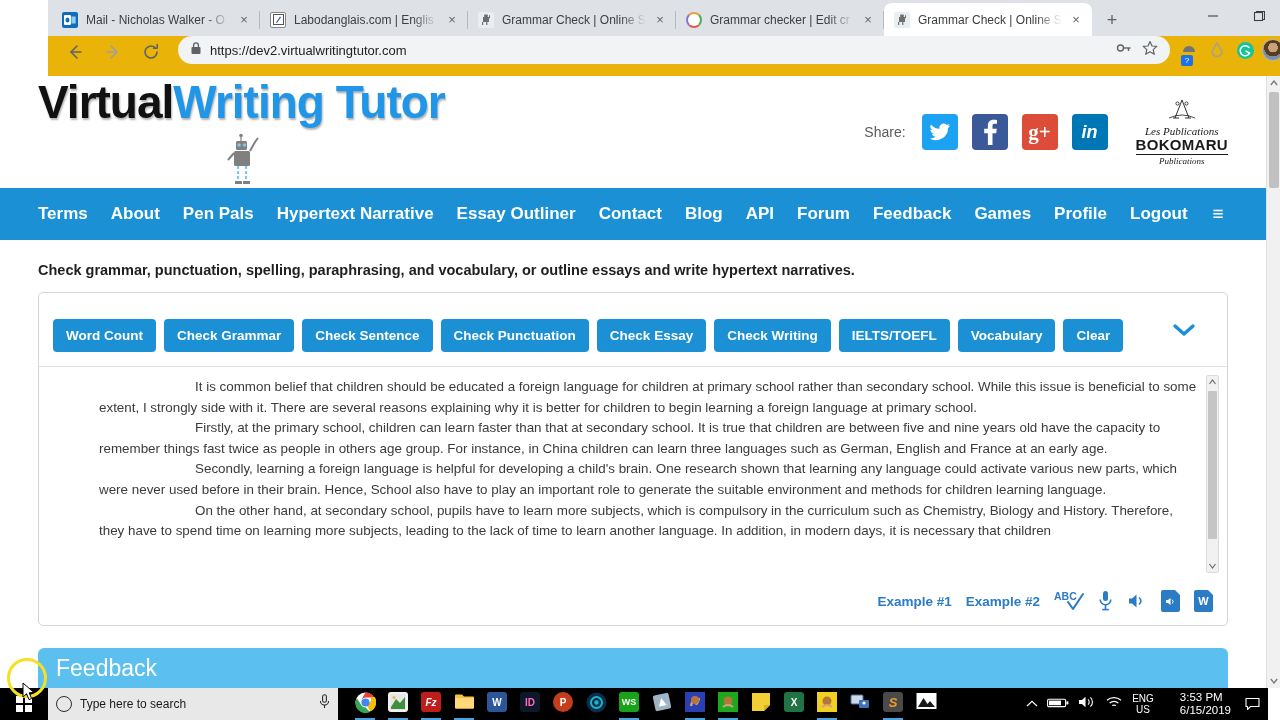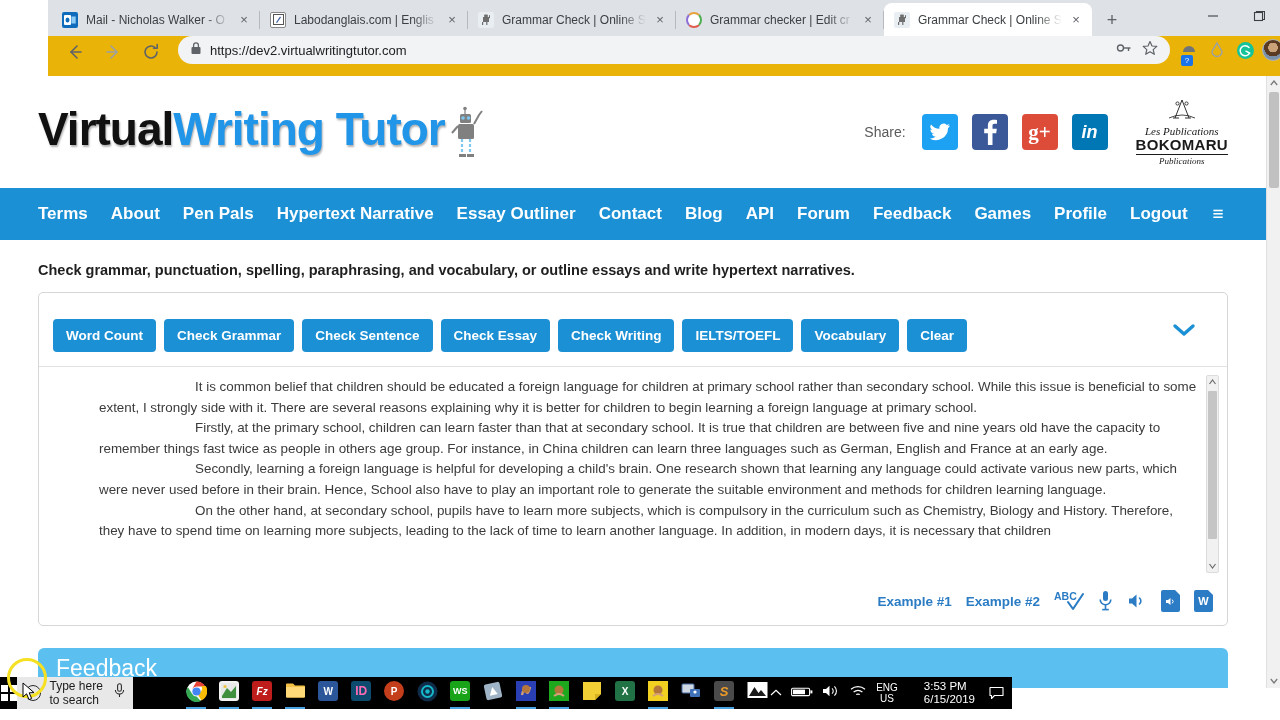--- a/index.html
+++ b/index.html
@@ -168,21 +168,21 @@
   #page-inner { width: 1266px; }
 
   
   #site-header {
     height: 112px;
     display: flex;
     align-items: center;
     padding: 0 38px;
     position: relative;
   }
-  #logo-wrap { display: flex; align-items: flex-start; }
+  #logo-wrap { display: flex; align-items: center; flex-direction: column; }
   #logo-text {
     font-size: 46px;
     font-weight: bold;
     letter-spacing: -1px;
     white-space: nowrap;
     text-shadow: 1px 2px 2px rgba(0,0,0,0.30);
   }
   #logo-text .blk { color: #111111; }
   #logo-text .blu { color: #2196e8; }
   #robot { margin-left: 2px; margin-top: 4px; }
@@ -391,22 +391,22 @@
   }
   #mouse-cursor {
     position: absolute;
     left: 22px; top: 682px;
     z-index: 41;
   }
 
   
   #taskbar {
     position: absolute;
-    left: 0; bottom: 11px;
-    width: 1012px; height: 32px;
+    left: 0; bottom: 0;
+    width: 1268px; height: 32px;
     background: #000000;
     display: flex;
     align-items: center;
     z-index: 30;
   }
   #start-btn {
     width: 48px; height: 32px;
     display: flex; align-items: center; justify-content: center;
   }
   #start-grid { display: grid; grid-template-columns: 7px 7px; grid-template-rows: 7px 7px; gap: 2px; }
@@ -425,21 +425,20 @@
     border-radius: 50%;
     flex: 0 0 16px;
   }
   #search-placeholder { font-size: 12px; color: #1b1b1b; flex: 1 1 auto; }
   #cortana-mic { color: #2b2b2b; }
   #task-icons {
     display: flex; align-items: center;
     height: 32px;
     padding-left: 14px;
     gap: 7px;
-    margin-left: 36px;
   }
   .task-icon {
     width: 26px; height: 32px;
     display: flex; align-items: flex-start; justify-content: center;
     padding-top: 4px;
     position: relative;
   }
   .ti-box {
     width: 20px; height: 20px;
     border-radius: 3px;
@@ -715,20 +714,21 @@
   </div>
 
   <div id="tagline">Check grammar, punctuation, spelling, paraphrasing, and vocabulary, or outline essays and write hypertext narratives.</div>
 
   <div id="editor-card">
 
     <div id="btn-row">
       <button class="action-btn">Word Count</button>
       <button class="action-btn">Check Grammar</button>
       <button class="action-btn">Check Sentence</button>
+      <button class="action-btn">Check Punctuation</button>
       <button class="action-btn">Check Essay</button>
       <button class="action-btn">Check Writing</button>
       <button class="action-btn">IELTS/TOEFL</button>
       <button class="action-btn">Vocabulary</button>
       <button class="action-btn">Clear</button>
       <span id="chevron-toggle">
         <svg width="26" height="16" viewBox="0 0 26 16">
               <path d="M4 4 L13 12 L22 4" fill="none" stroke="#1c90d4" stroke-width="3.4" stroke-linecap="round" stroke-linejoin="round"></path>
             </svg>
       </span>
@@ -873,21 +873,21 @@
     <div class="task-icon running">
       <svg width="21" height="18" viewBox="0 0 21 18">
           <path d="M1 3.5 a1 1 0 0 1 1 -1 h6 l2 2 h9 a1 1 0 0 1 1 1 v10 a1 1 0 0 1 -1 1 H2 a1 1 0 0 1 -1 -1 Z" fill="#f5c144"></path>
           <path d="M1 6 h19 v9.5 a1 1 0 0 1 -1 1 H2 a1 1 0 0 1 -1 -1 Z" fill="#ffd977"></path>
         </svg>
     </div>
     <div class="task-icon">
       <div class="ti-box" style="background:#2b579a;">W</div>
     </div>
     <div class="task-icon">
-      <div class="ti-box" style="background:#0c4a6e;color:#ff6bb5;font-size:12px;">ID</div>
+      <div class="ti-box" style="background:#0f172a;color:#ff6bb5;font-size:10px;">ID</div>
     </div>
     <div class="task-icon">
       <div class="ti-box" style="background:#c43e1c;border-radius:50%;">P</div>
     </div>
     <div class="task-icon">
       <svg width="21" height="21" viewBox="0 0 21 21">
           <circle cx="10.5" cy="10.5" r="10" fill="#0f2d4a"></circle>
           <circle cx="10.5" cy="10.5" r="5.5" fill="none" stroke="#15b9c9" stroke-width="2"></circle>
           <circle cx="10.5" cy="10.5" r="2.2" fill="#15b9c9"></circle>
         </svg>

